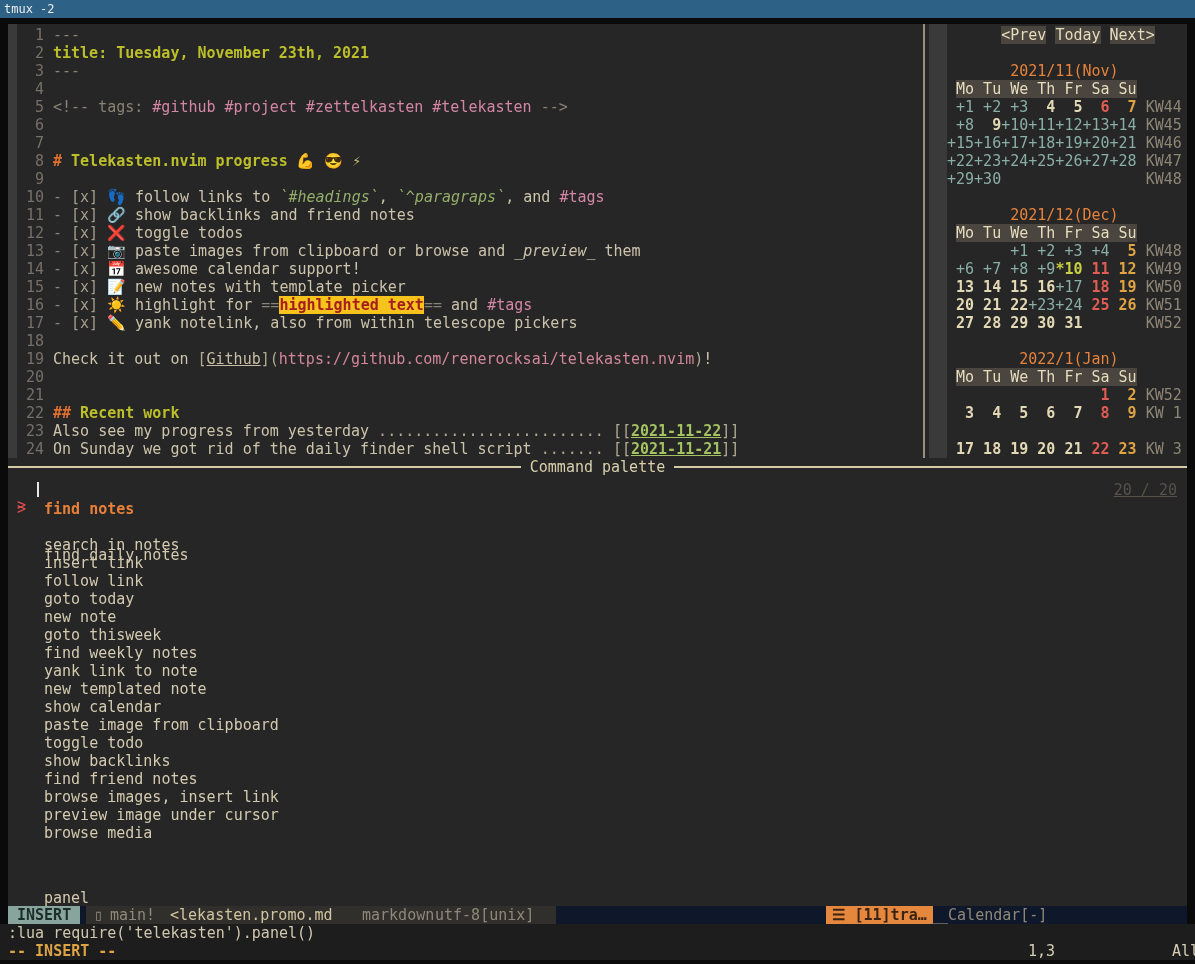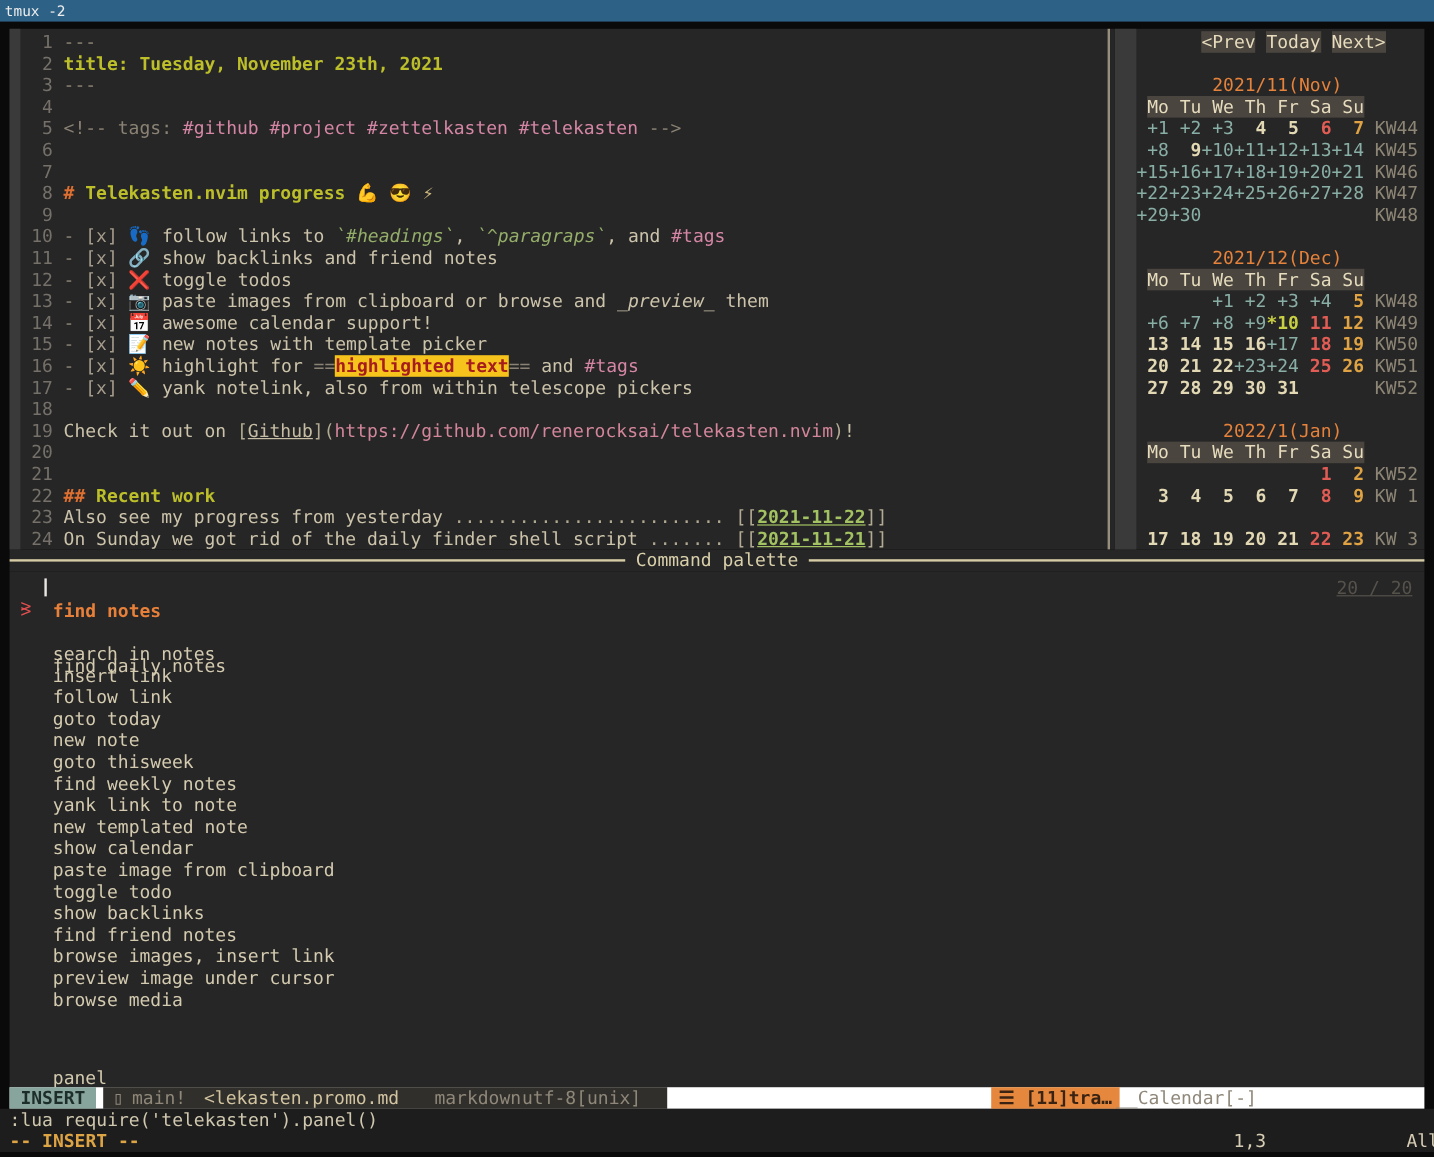--- a/index.html
+++ b/index.html
@@ -41,21 +41,21 @@
   #psep{left:8px;top:458px;width:1179px;height:18px;background:#262626;display:flex;align-items:center;}
   #psep .line{flex:1;height:2px;background:#d5cba4;}
   #psep .lbl{color:#d9d0ab;padding:0 9px;white-space:pre;}
   #palette{left:8px;top:476px;width:1179px;height:430px;background:#262626;}
   .marker{color:#e24f4f;}
   .pitem{color:#d3caaf;}
   .psel{color:#e8803a;font-weight:bold;}
   #cursor{left:29px;top:4px;width:2px;height:15px;background:#e8e6e3;}
   #pcount{right:10px;top:3px;color:#56524b;text-decoration:underline;}
   
-  #statusline{left:8px;top:906px;width:1179px;height:18px;background:#ffffff;}
+  #statusline{left:8px;top:906px;width:1179px;height:18px;background:#0f172a;}
   #seg-mode{left:0;top:0;height:18px;background:#87a59c;color:#1d2d2a;font-weight:bold;padding:0 9px;}
   #seg-mid{left:78px;top:0;height:18px;width:470px;background:#312f2b;}
   #seg-mid span{position:absolute;white-space:pre;}
   .dim{color:#8f887a;}
   .fname{color:#d2c4a0;}
   #seg-stats{left:548px;top:0;height:18px;background:#87a59c;color:#1d2d2a;padding:0 8px;white-space:pre;}
   #seg-stats b{font-weight:bold;}
   #seg-tab{left:818px;top:0;height:18px;background:#e5883e;color:#3a2313;font-weight:bold;padding:0 6px;white-space:pre;}
   #seg-win{left:922px;top:0;color:#8f887a;white-space:pre;}
   

